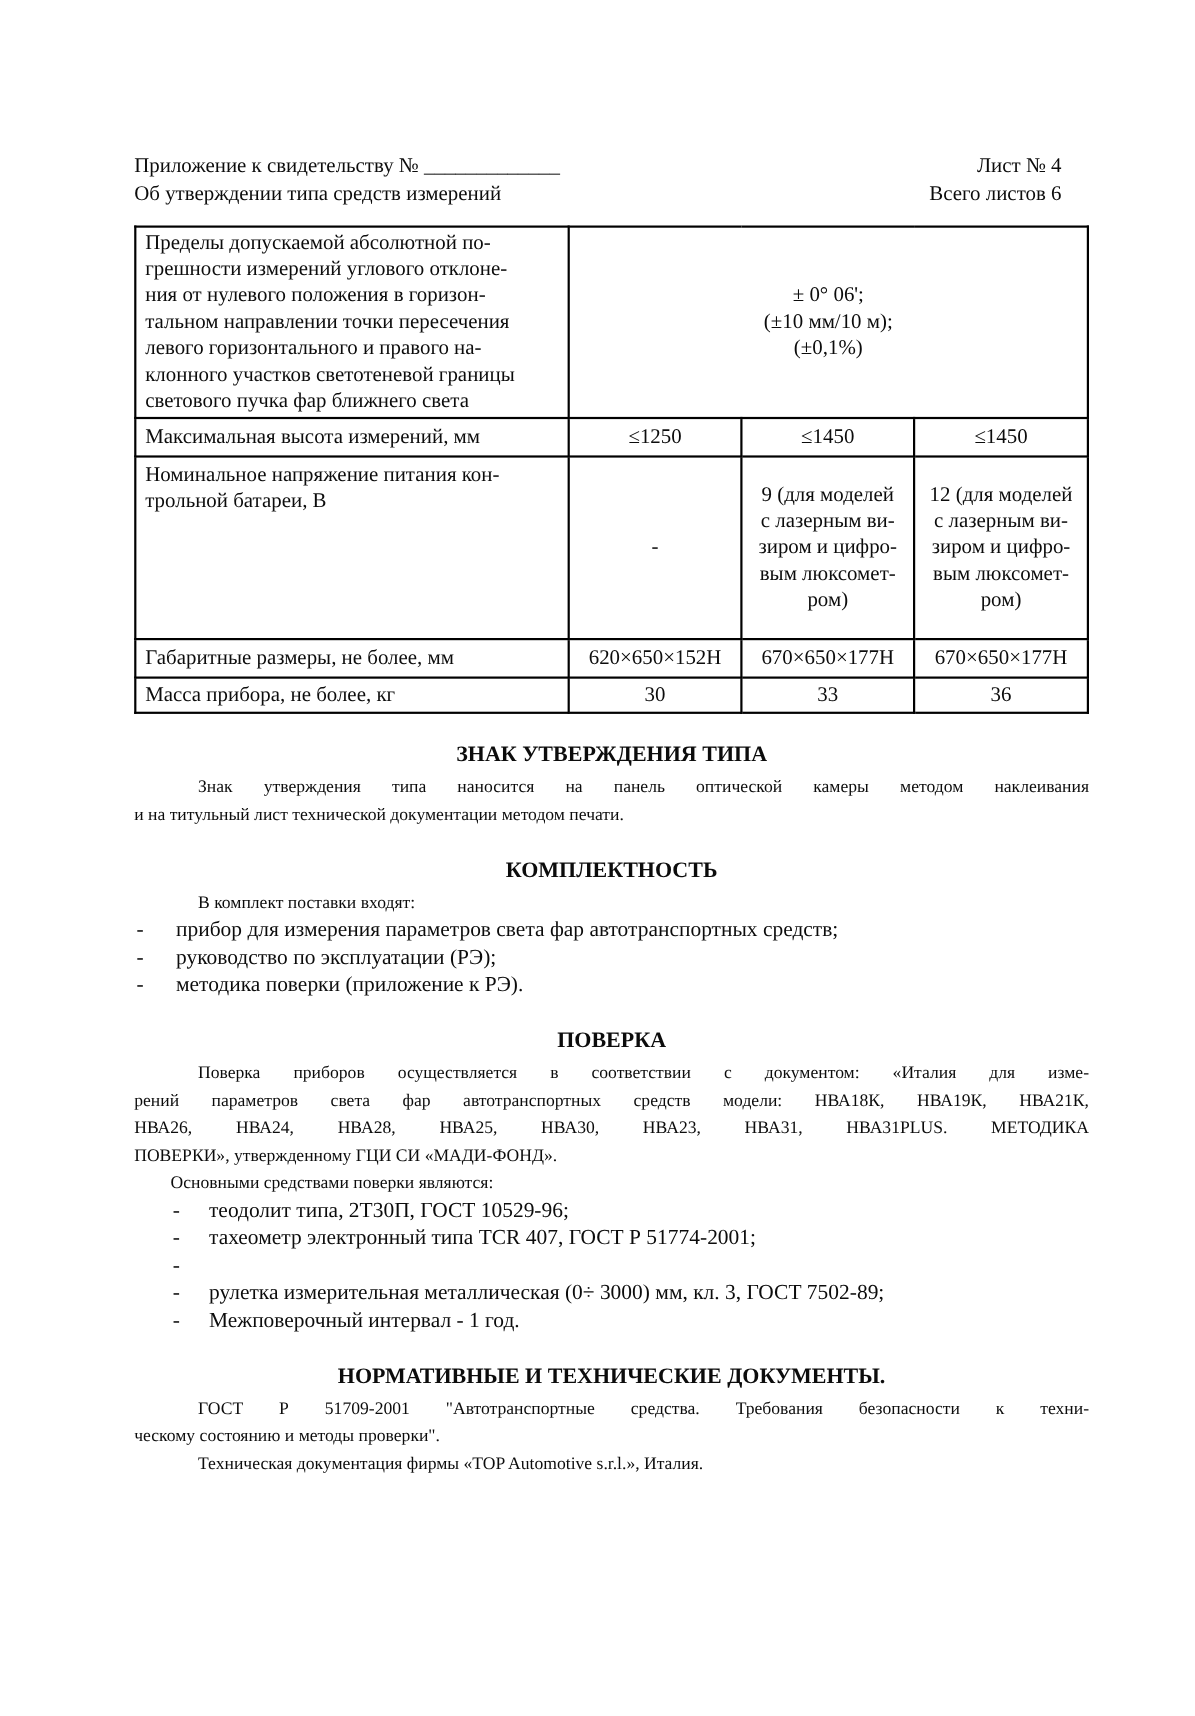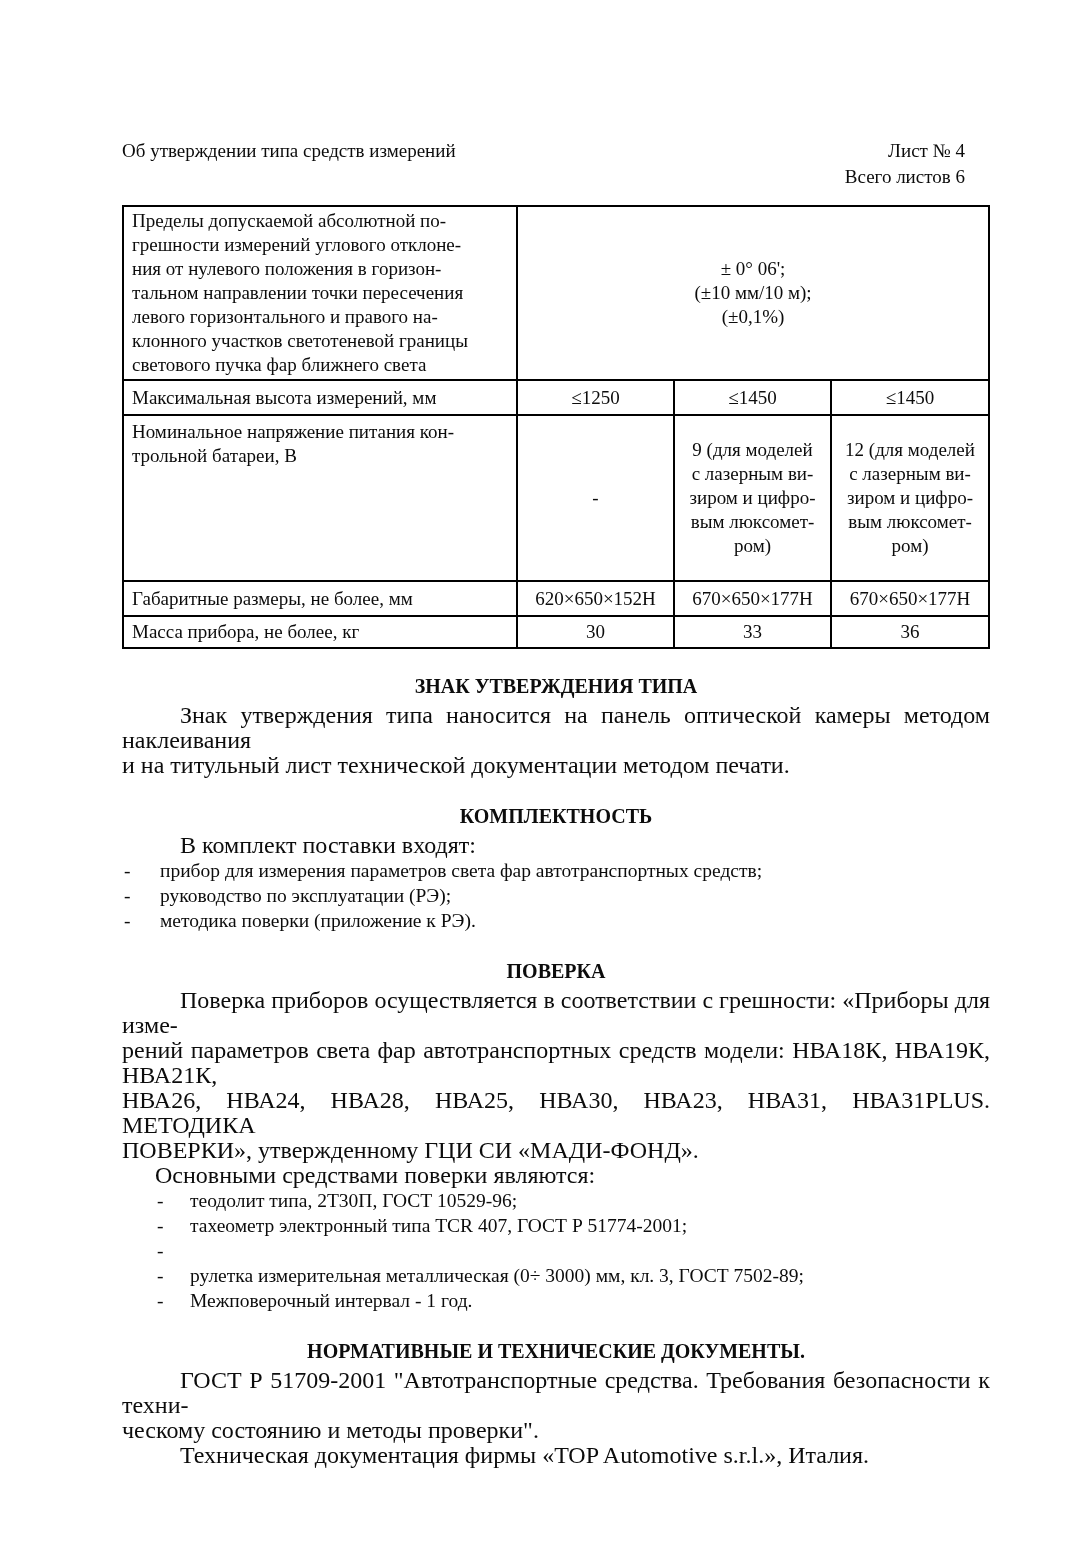--- a/index.html
+++ b/index.html
@@ -62,21 +62,21 @@
   
   .sec-title {
     font-weight: bold;
     font-size: 20px;
     line-height: 25px;
     text-align: center;
     margin: 26px 0 4px 0;
   }
   .sec-title.first { margin-top: 25px; }
   .pline {
-    font-size: 24px;
+    font-size: 16px;
     line-height: 25px;
   }
   .indent { text-indent: 58px; }
   .indent-sm { text-indent: 33px; }
   .j {
     text-align: justify;
     text-align-last: justify;
   }
   .list { margin: 0; }
   .li {
@@ -89,20 +89,21 @@
   .list-ind { padding-left: 33px; }
   .list-ind .marker { width: 33px; padding-left: 2px; }
 </style>
 </head>
 <body>
 
 <div class="page">
 
   <div class="hdr">
     <div class="hdr-left">
+      <div>Приложение к свидетельству № _____________</div>
       <div>Об утверждении типа средств измерений</div>
     </div>
     <div class="hdr-right">
       <div>Лист № 4</div>
       <div>Всего листов 6</div>
     </div>
   </div>
 
   <table class="spec">
     <colgroup>
@@ -175,21 +176,21 @@
       <span class="marker">-</span>
       <span class="li-text">руководство по эксплуатации (РЭ);</span>
     </div>
     <div class="li">
       <span class="marker">-</span>
       <span class="li-text">методика поверки (приложение к РЭ).</span>
     </div>
   </div>
 
   <div class="sec-title">ПОВЕРКА</div>
-  <div class="pline indent j">Поверка приборов осуществляется в соответствии с грешности: «Приборы для изме-</div>
+  <div class="pline indent j">Поверка приборов осуществляется в соответствии с документом: «Италия для изме-</div>
   <div class="pline j">рений параметров света фар автотранспортных средств модели: НВА18К, НВА19К, НВА21К,</div>
   <div class="pline j">НВА26, НВА24, НВА28, НВА25, НВА30, НВА23, НВА31, НВА31PLUS. МЕТОДИКА</div>
   <div class="pline">ПОВЕРКИ», утвержденному ГЦИ СИ «МАДИ-ФОНД».</div>
   <div class="pline indent-sm">Основными средствами поверки являются:</div>
   <div class="list list-ind">
     <div class="li">
       <span class="marker">-</span>
       <span class="li-text">теодолит типа, 2Т30П, ГОСТ 10529-96;</span>
     </div>
     <div class="li">

